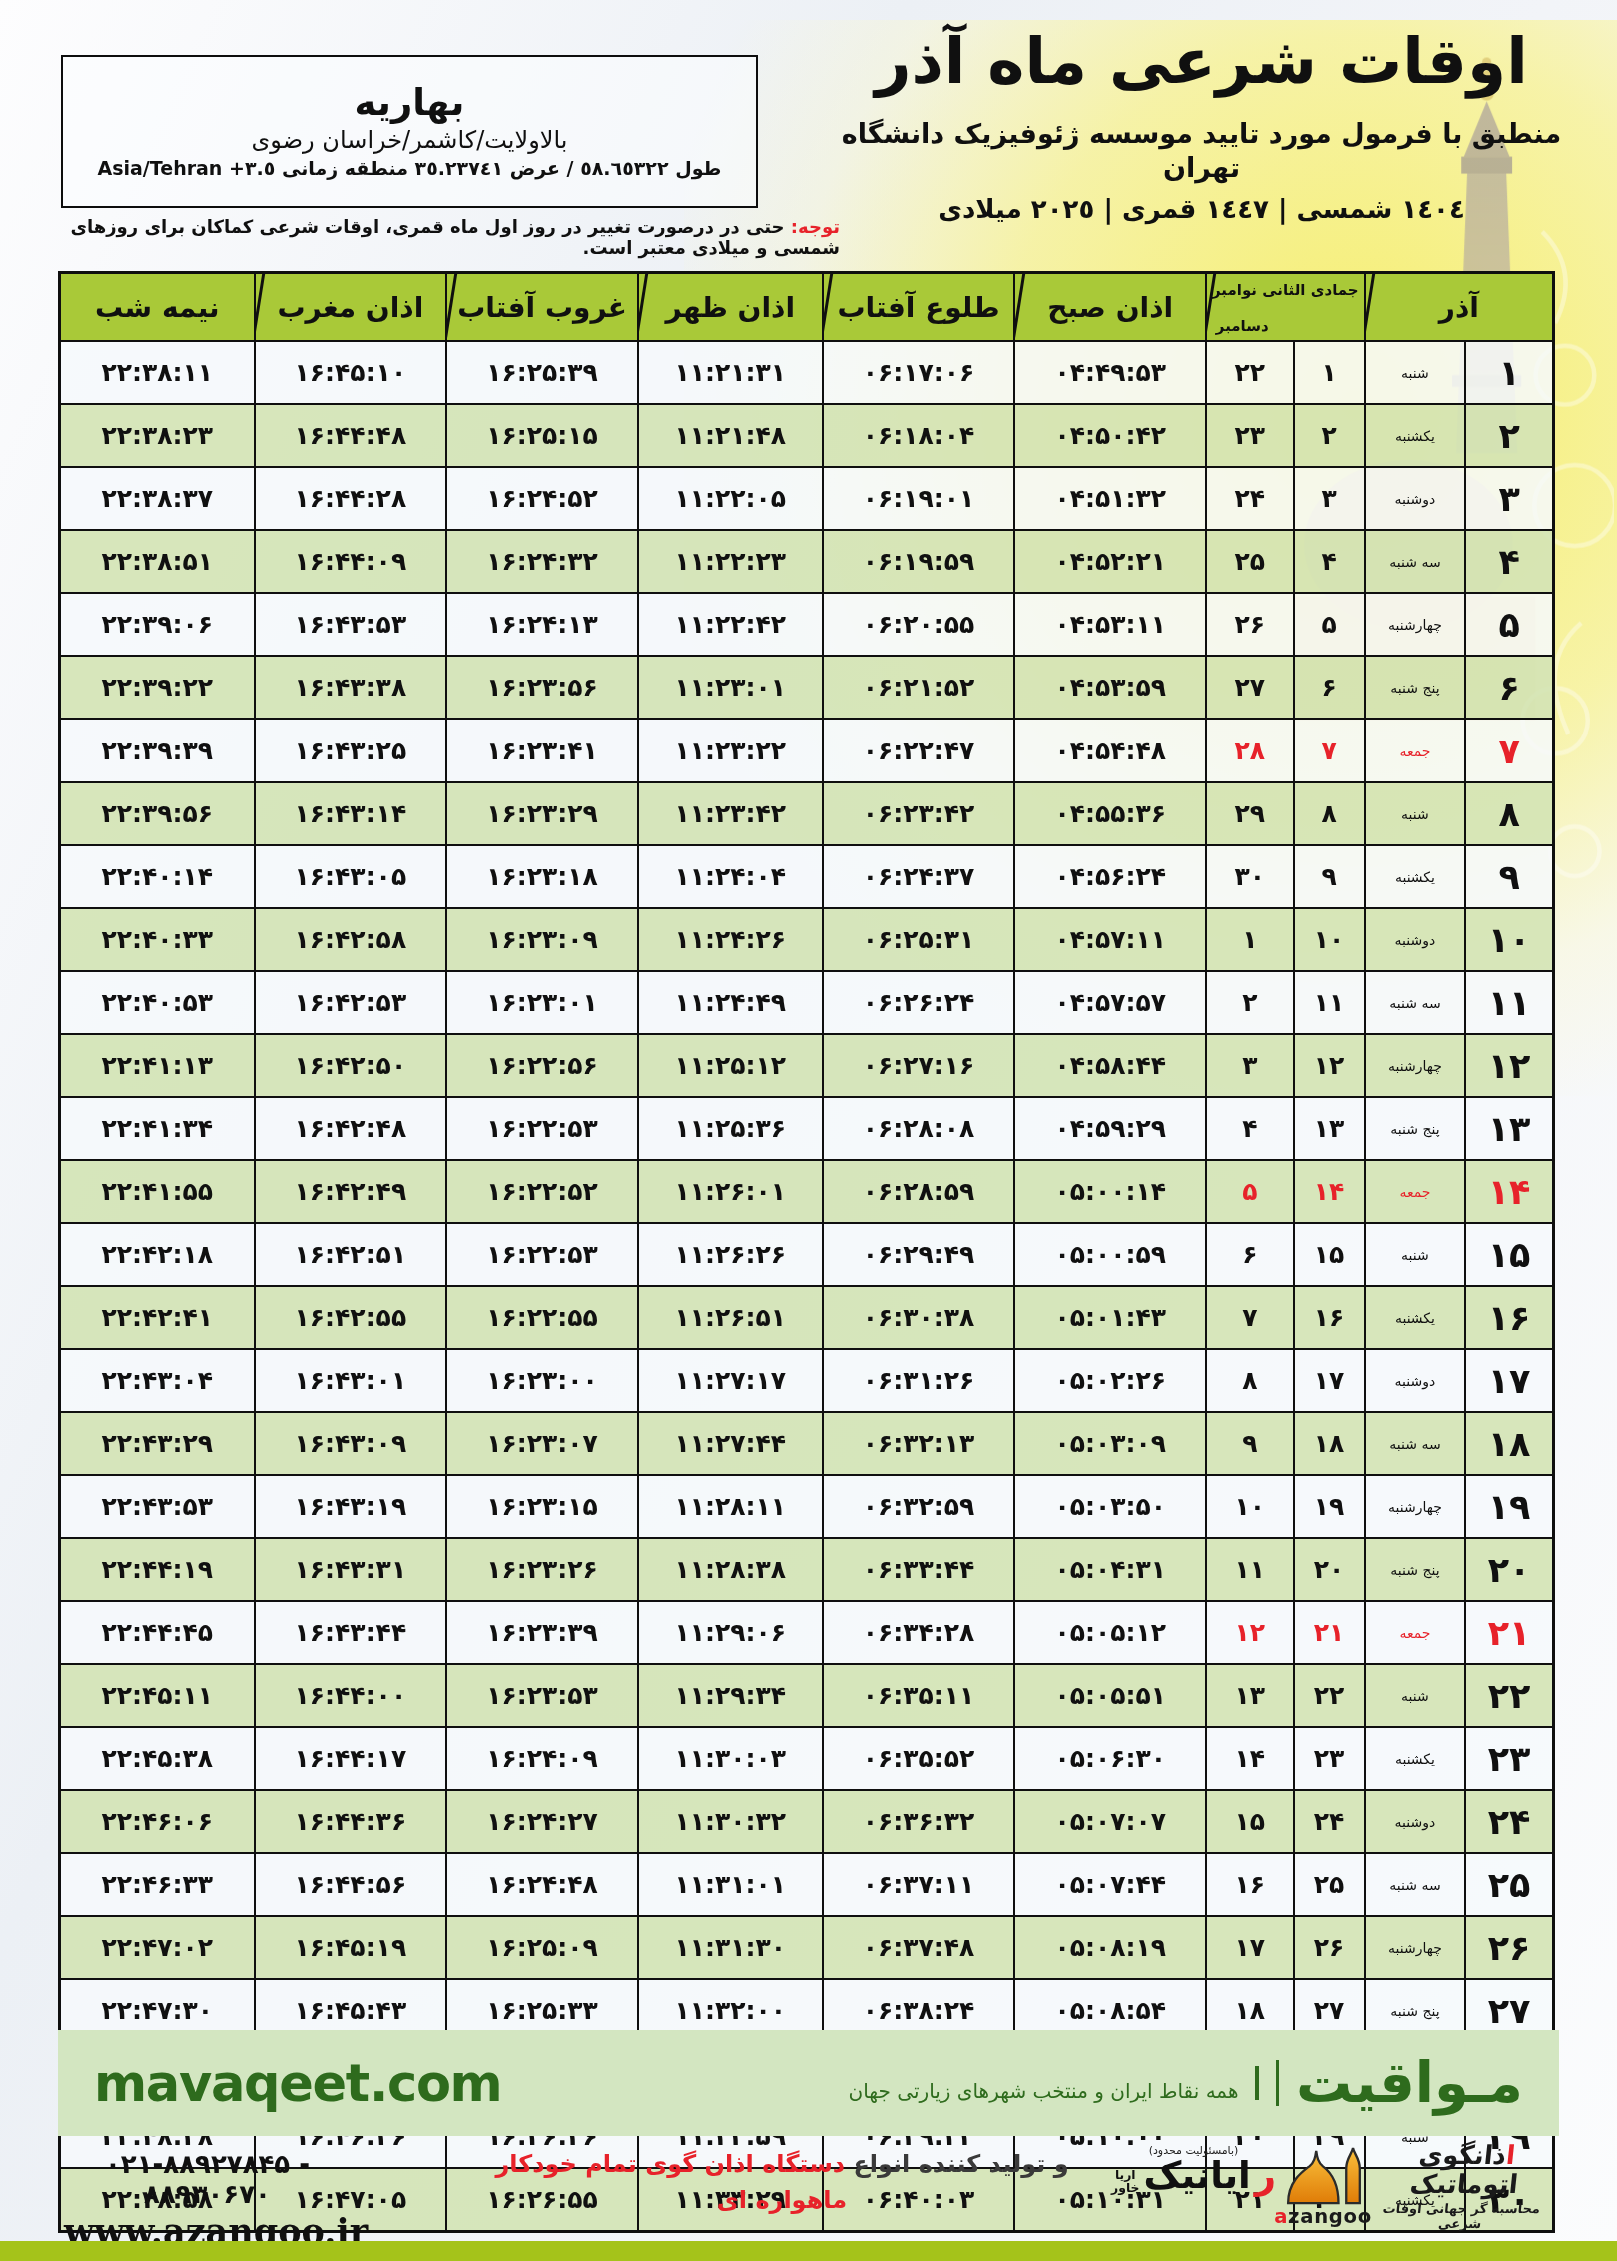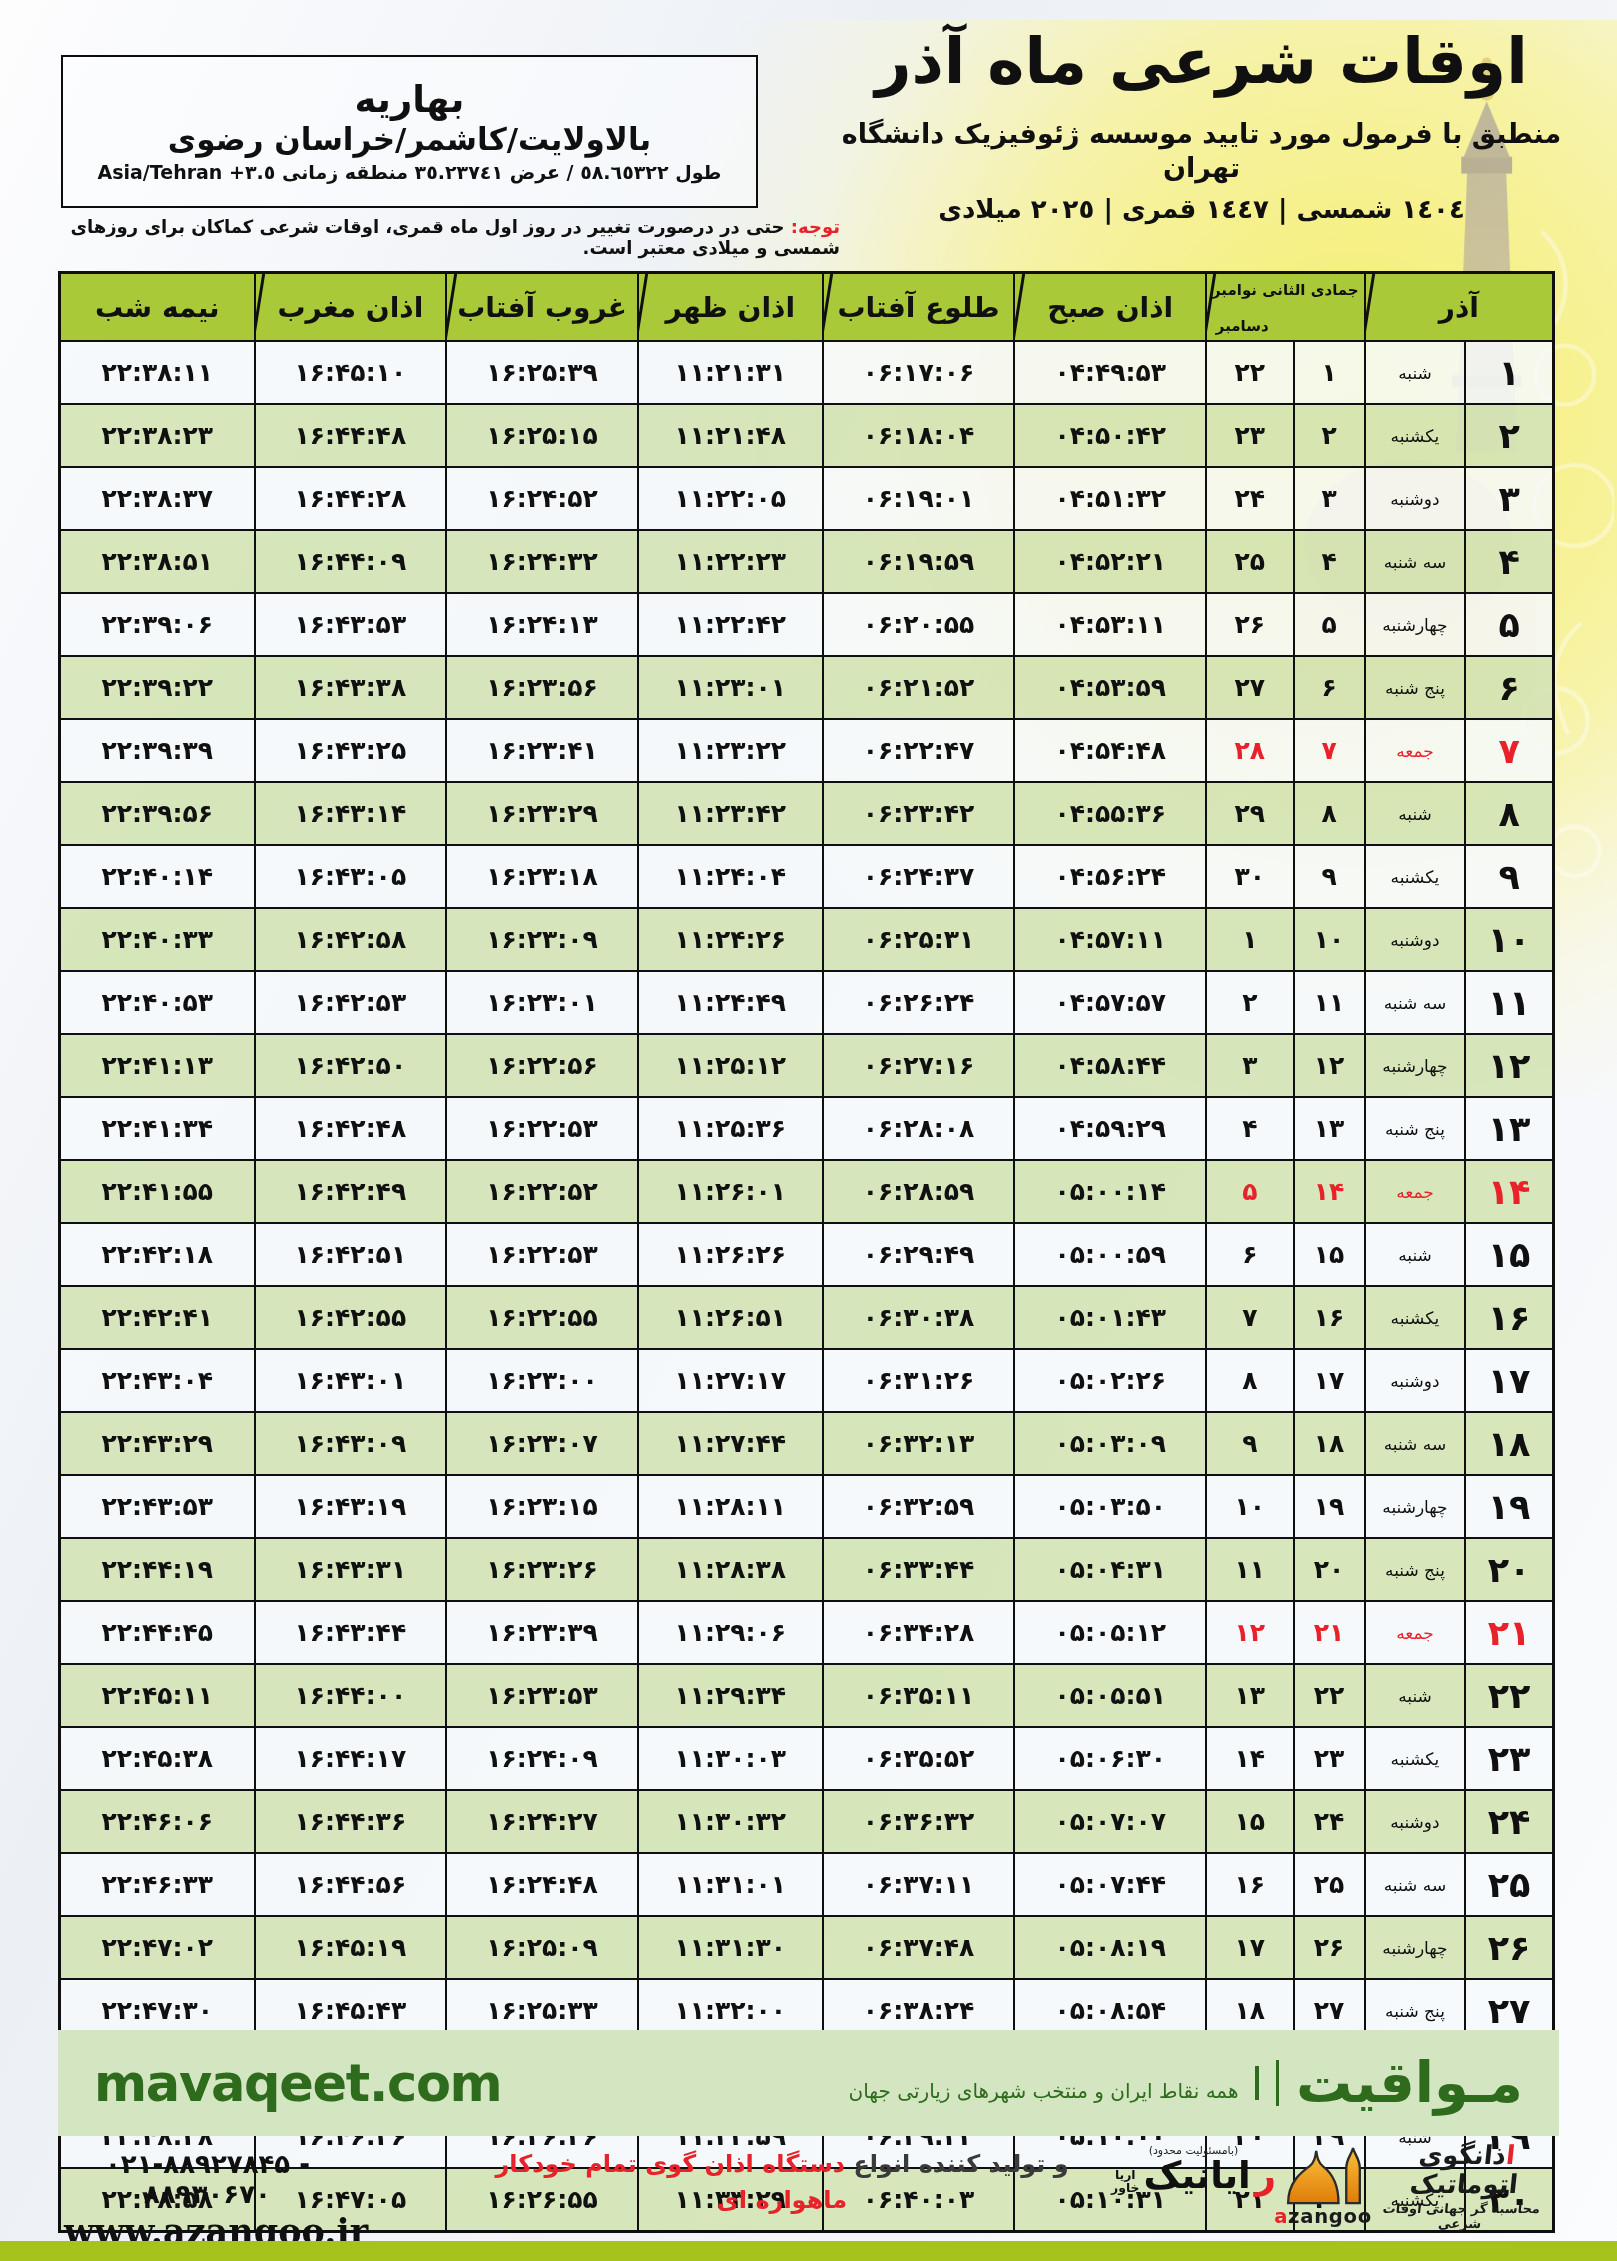--- a/index.html
+++ b/index.html
@@ -11,21 +11,21 @@
   .bg-yellow{position:absolute;top:19.6px;left:685px;width:933px;height:1076px;pointer-events:none;
              background:radial-gradient(ellipse at 72% 36%,rgba(246,238,100,.95) 0%,rgba(248,242,140,.75) 38%,
                         rgba(251,248,200,.38) 60%,rgba(255,255,255,0) 76%);}
   .mosque{position:absolute;top:36px;left:1269px;width:346px;height:926px;opacity:.5;pointer-events:none;}
 
   
   .location-box{position:absolute;top:55px;left:62px;width:693px;height:149px;border:2.6px solid #0d0d0d;
                 background:rgba(252,253,255,.55);display:flex;flex-direction:column;align-items:center;
                 justify-content:center;gap:6.5px;text-align:center;}
   .loc-city{font-size:37px;font-weight:700;line-height:1;}
-  .loc-region{font-size:31px;font-weight:700;line-height:1;}
+  .loc-region{font-size:24px;font-weight:400;line-height:1;}
   .loc-coords{font-size:19px;font-weight:700;line-height:1.1;}
 
   .title-block{position:absolute;top:26px;left:816px;width:773px;text-align:center;}
   .main-title{font-size:63px;font-weight:700;line-height:1.15;margin:0;}
   .sub-title{font-size:27px;font-weight:700;line-height:1.25;margin-top:19px;}
   .years-line{font-size:26px;font-weight:700;margin-top:9px;}
 
   .notice{position:absolute;top:216px;left:65px;width:776px;text-align:right;font-size:18px;font-weight:700;}
   .notice .notice-label{color:#e7222a;}
 
@@ -40,21 +40,21 @@
            background:#0f0f0f;transform:skewX(-9deg);}
   .h-cal{font-size:15px;line-height:1.1;}
   .h-cal .l1{display:block;margin-top:2.6px;}
   .h-cal .l2{display:block;text-align:left;padding-left:7.8px;margin-top:19.6px;}
 
   tbody td{height:59px;}
   tbody tr:nth-child(odd){background:rgba(246,249,252,.86);}
   tbody tr:nth-child(even){background:rgba(212,228,181,.92);}
   .c-time{font-size:25px;font-weight:700;direction:ltr;letter-spacing:0.7px;}
   .c-num{font-size:25px;font-weight:700;}
-  .c-week{font-size:17px;font-weight:400;}
+  .c-week{font-size:14px;font-weight:400;}
   .c-day{font-size:35px;font-weight:700;}
   tr.fri .c-day,tr.fri .c-week,tr.fri .c-num{color:#e7222a;}
 
   
   .band{position:absolute;top:2030px;left:59px;width:1501px;height:106px;background:#d3e6c1;
         display:flex;align-items:center;justify-content:space-between;padding:0 36px;box-sizing:border-box;
         color:#2e6b1d;}
   .band-right{display:flex;align-items:center;gap:17px;}
   .band-brand{font-size:56px;font-weight:700;line-height:1;}
   .band-site{font-size:30px;font-weight:700;}

